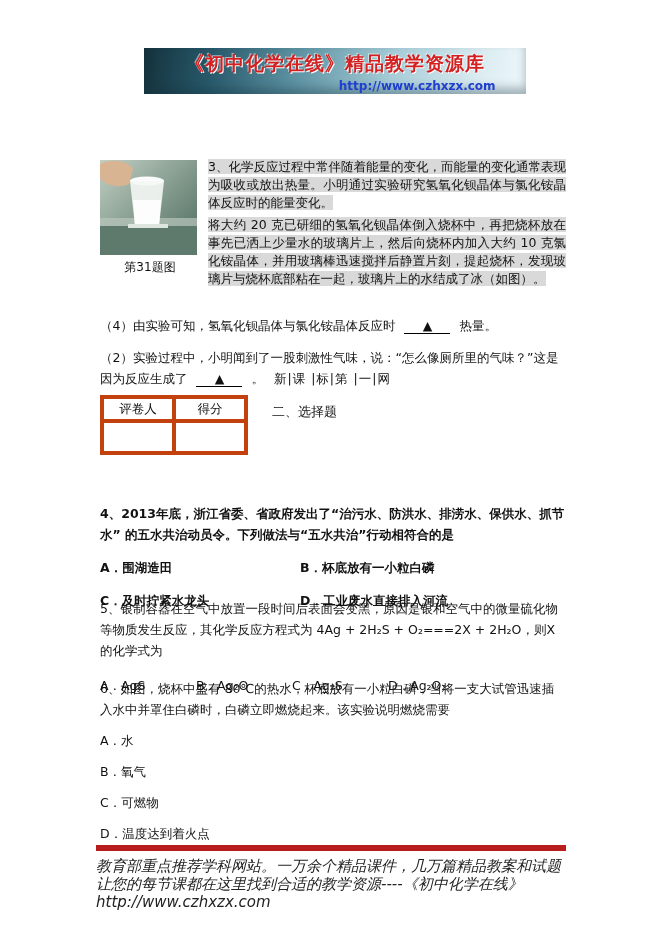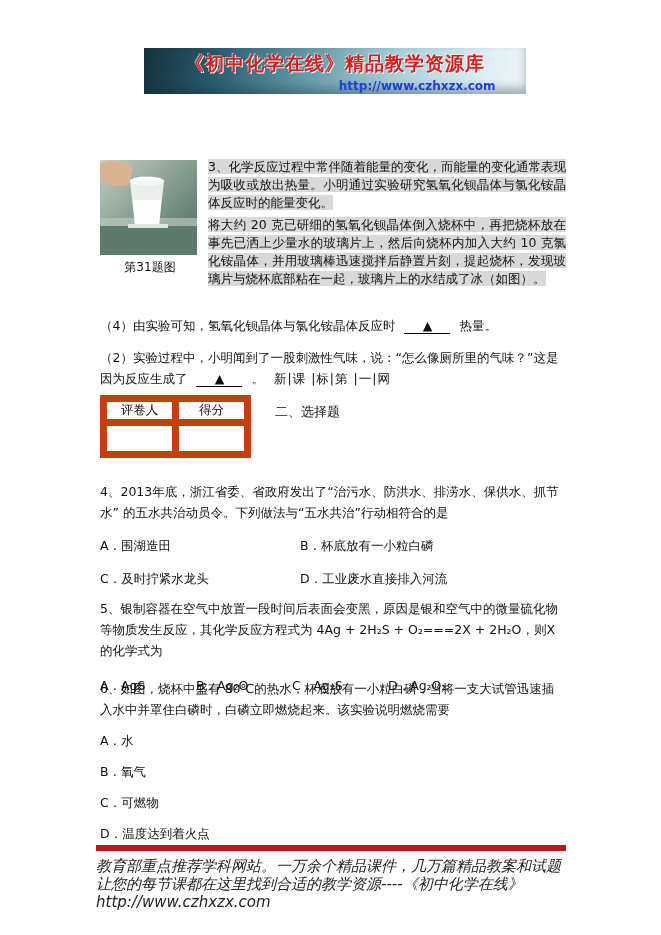--- a/index.html
+++ b/index.html
@@ -44,21 +44,21 @@
   .caption { font-size:12px; line-height:16px; margin-top:4px; color:#111; }
   .q31 p { font-size:12.5px; line-height:18px; text-align:justify; margin-bottom:4px; }
   .hl { background:#d9d9d9; }
 
   .watermark { margin-left:6px; letter-spacing:1px; }
 
   
   .grader-row { display:flex; align-items:flex-start; }
   table.grader { border-collapse:collapse; }
   table.grader td {
-    border:7px solid #c2410c; width:72px; text-align:center;
+    border:4px solid #c2410c; width:72px; text-align:center;
     font-size:12.5px; height:24px; padding:0 4px;
   }
   table.grader tr.empty td { height:32px; }
   .sec-title { margin-left:24px; padding-top:8px; font-size:13px; }
 
   
   .opt-grid {
     display:grid; grid-template-columns:200px 1fr; row-gap:12px;
     margin-top:12px; font-size:12.5px; line-height:21px;
   }
@@ -133,21 +133,21 @@
       </tr>
       <tr class="empty">
         <td></td>
         <td></td>
       </tr>
     </tbody>
       </table>
     <div class="sec-title">二、选择题</div>
   </div>
 
-  <div class="abs" style="left:100px; top:481px; width:466px;">
+  <div class="abs" style="left:100px; top:503px; width:466px;font-weight:bold;">
     <div class="txt">4、2013年底，浙江省委、省政府发出了“治污水、防洪水、排涝水、保供水、抓节水” 的五水共治动员令。下列做法与“五水共治”行动相符合的是</div>
     <div class="opt-grid">
       <span>A．围湖造田</span>
       <span>B．杯底放有一小粒白磷</span>
       <span>C．及时拧紧水龙头</span>
       <span>D．工业废水直接排入河流</span>
     </div>
   </div>
 
   <div class="abs" style="left:100px; top:598px; width:466px;">

